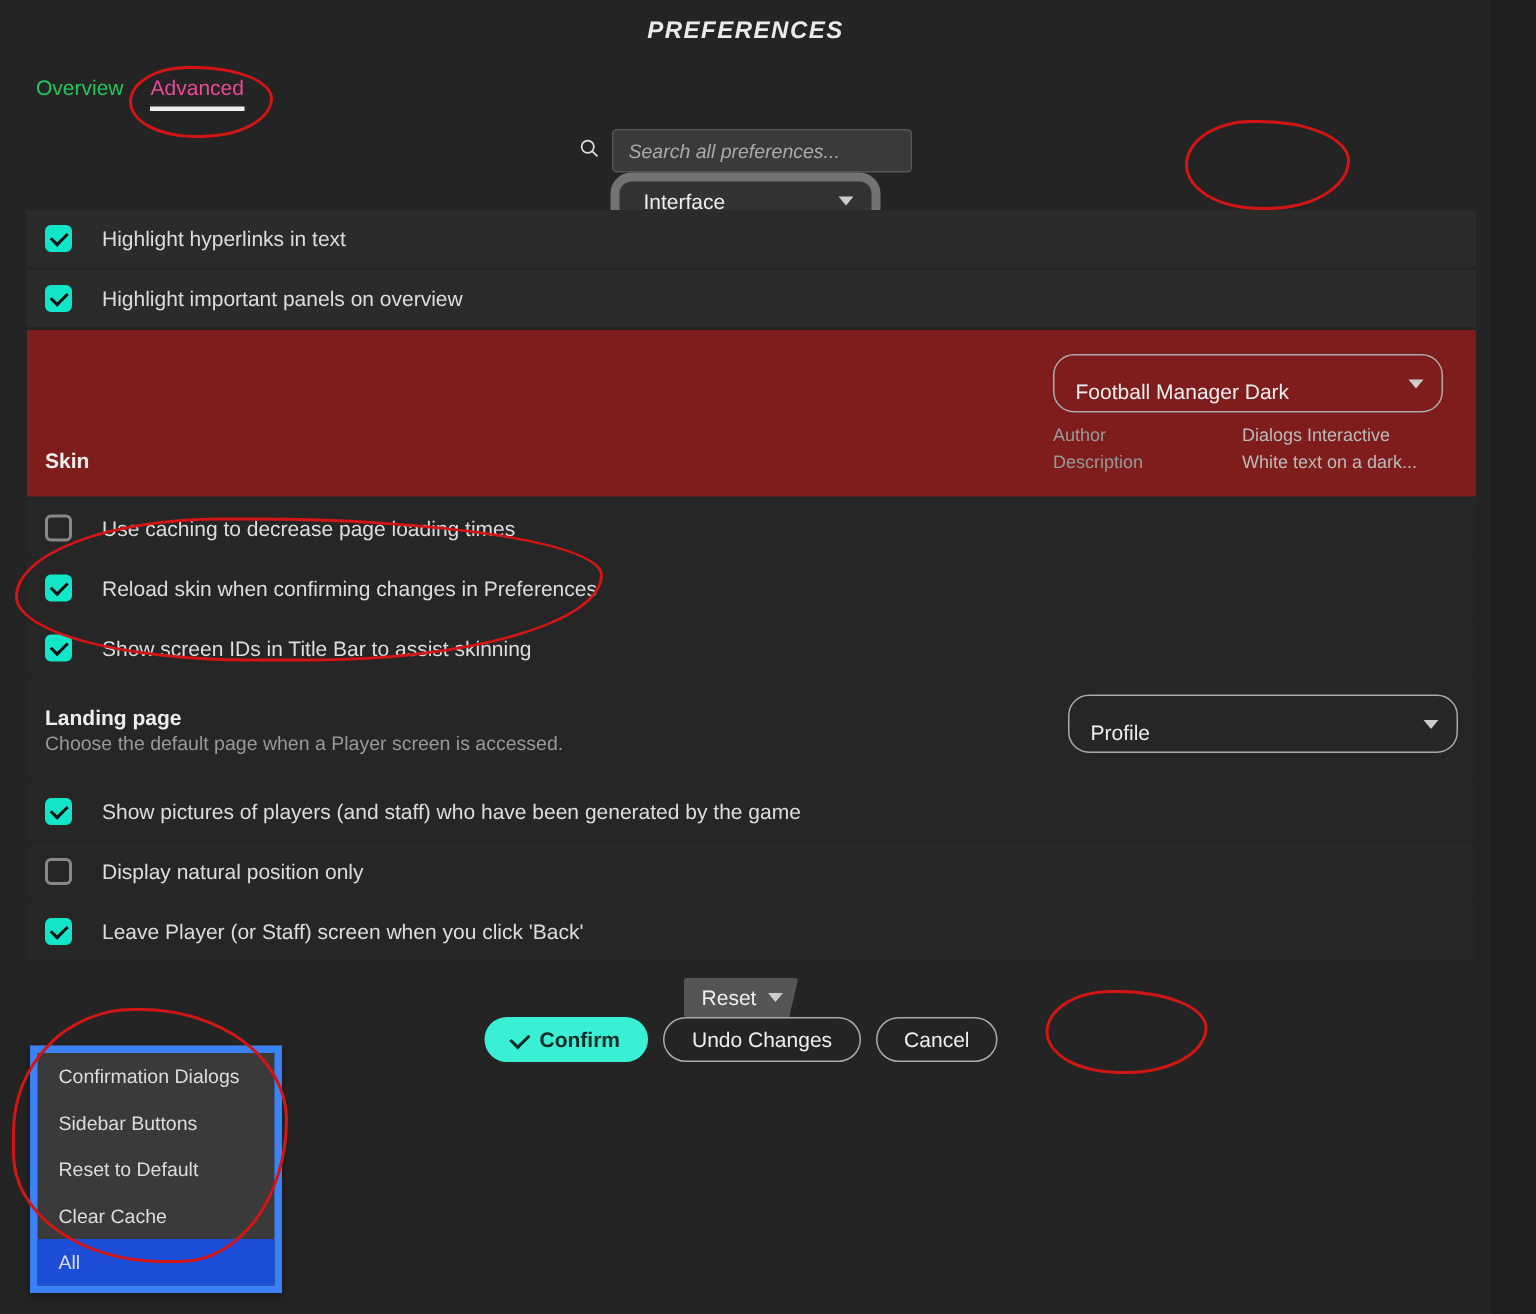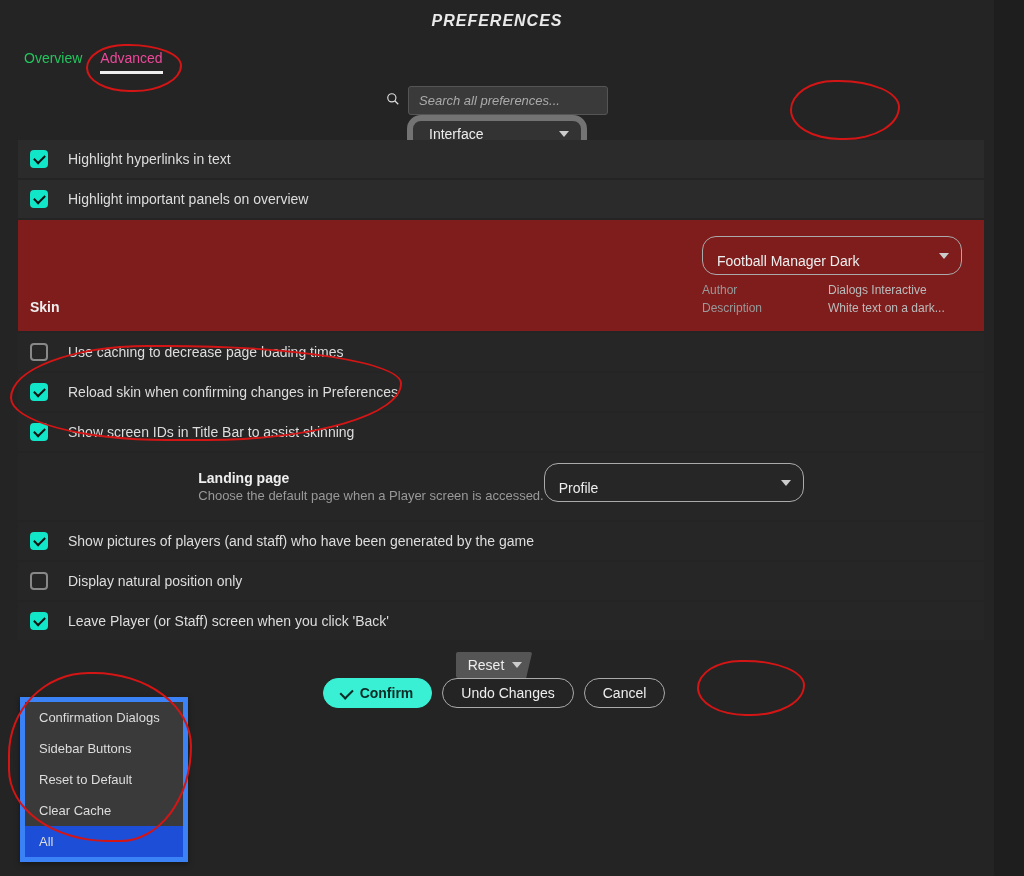--- a/index.html
+++ b/index.html
@@ -108,21 +108,21 @@
     padding: 16px 34px 5px 14px;
     color: #eee;
     position: relative;
     cursor: pointer;
     width: 260px;
     margin-bottom: 8px;
   }
   .meta { display: grid; grid-template-columns: 120px 1fr; gap: 4px 6px; font-size: 12px; color: #999; }
   .meta .v { color: #bbb; }
   .landing {
-    display: flex; align-items: center; justify-content: center;
+    display: flex; align-items: center; justify-content: space-between;
     padding: 10px 12px;
     background: #262626;
     margin-bottom: 2px;
   }
   .landing-left .h { font-weight: 700; color: #eee; }
   .landing-left .sub { color: #999; font-size: 13px; margin-top: 2px; }
   .footer {
     position: absolute; left: 18px; right: 24px; bottom: 168px;
     display: flex; align-items: center; justify-content: space-between; flex-direction: column;
   }

